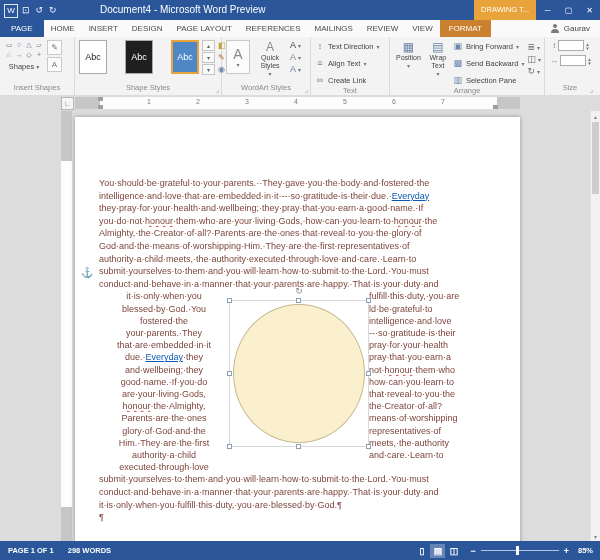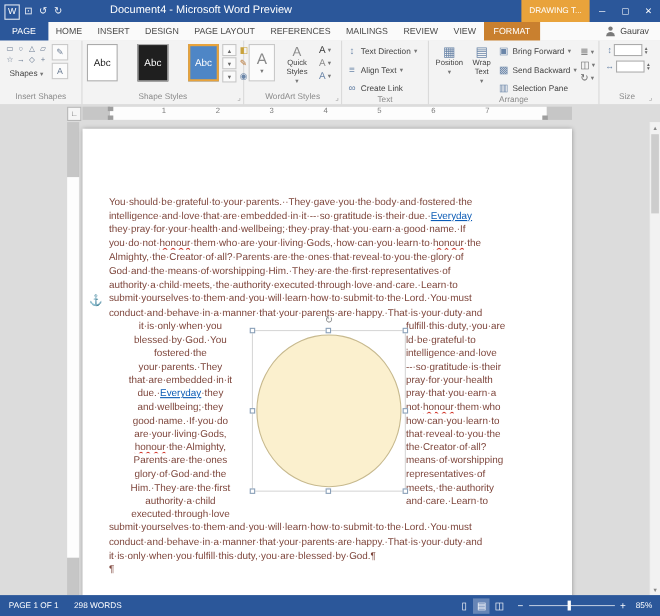--- a/index.html
+++ b/index.html
@@ -99,21 +99,21 @@
   .h-sw{left:-3px;bottom:-3px;} .h-s{left:50%;margin-left:-3px;bottom:-3px;} .h-se{right:-3px;bottom:-3px;}
   .rot{position:absolute;top:-15px;left:50%;transform:translateX(-50%);font-size:9px;color:#8A8A8A;line-height:10px;}
   .anchor{position:absolute;left:6px;top:150px;color:#6FA0D8;font-size:10px;}
 
   .scroll{position:absolute;right:0;top:0;width:9px;bottom:0;background:#F2F2F2;border-left:1px solid #E2E2E2;}
   .scroll .sa{height:10px;font-size:6px;color:#888;display:flex;align-items:center;justify-content:center;}
   .scroll .sa.dn{position:absolute;bottom:0;left:0;right:0;}
   .thumb{position:absolute;top:11px;left:1px;right:1px;height:72px;background:#CDCDCD;}
 
   
-  .statusbar{position:absolute;left:0;right:0;bottom:0;height:19px;background:var(--titlebar);color:#fff;display:flex;align-items:center;font-size:7.5px;}
+  .statusbar{position:absolute;left:0;right:0;bottom:0;height:19px;background:var(--titlebar);color:#fff;display:flex;align-items:center;font-size:7.5px;font-weight:bold;}
   .sleft{display:flex;gap:14px;padding-left:8px;white-space:nowrap;}
   .sright{margin-left:auto;display:flex;align-items:center;gap:9px;padding-right:7px;}
   .views{display:flex;gap:1px;font-size:9px;}
   .views span{width:15px;height:14px;display:flex;align-items:center;justify-content:center;}
   .views .sel{background:rgba(255,255,255,.28);}
   .zoom{display:flex;align-items:center;gap:5px;font-size:9px;}
   .ztrack{position:relative;width:78px;height:1px;background:rgba(255,255,255,.65);}
   .zthumb{position:absolute;left:45%;top:-4px;width:3px;height:9px;background:#fff;}
   .zlabel{font-size:7.5px;}
 </style>

